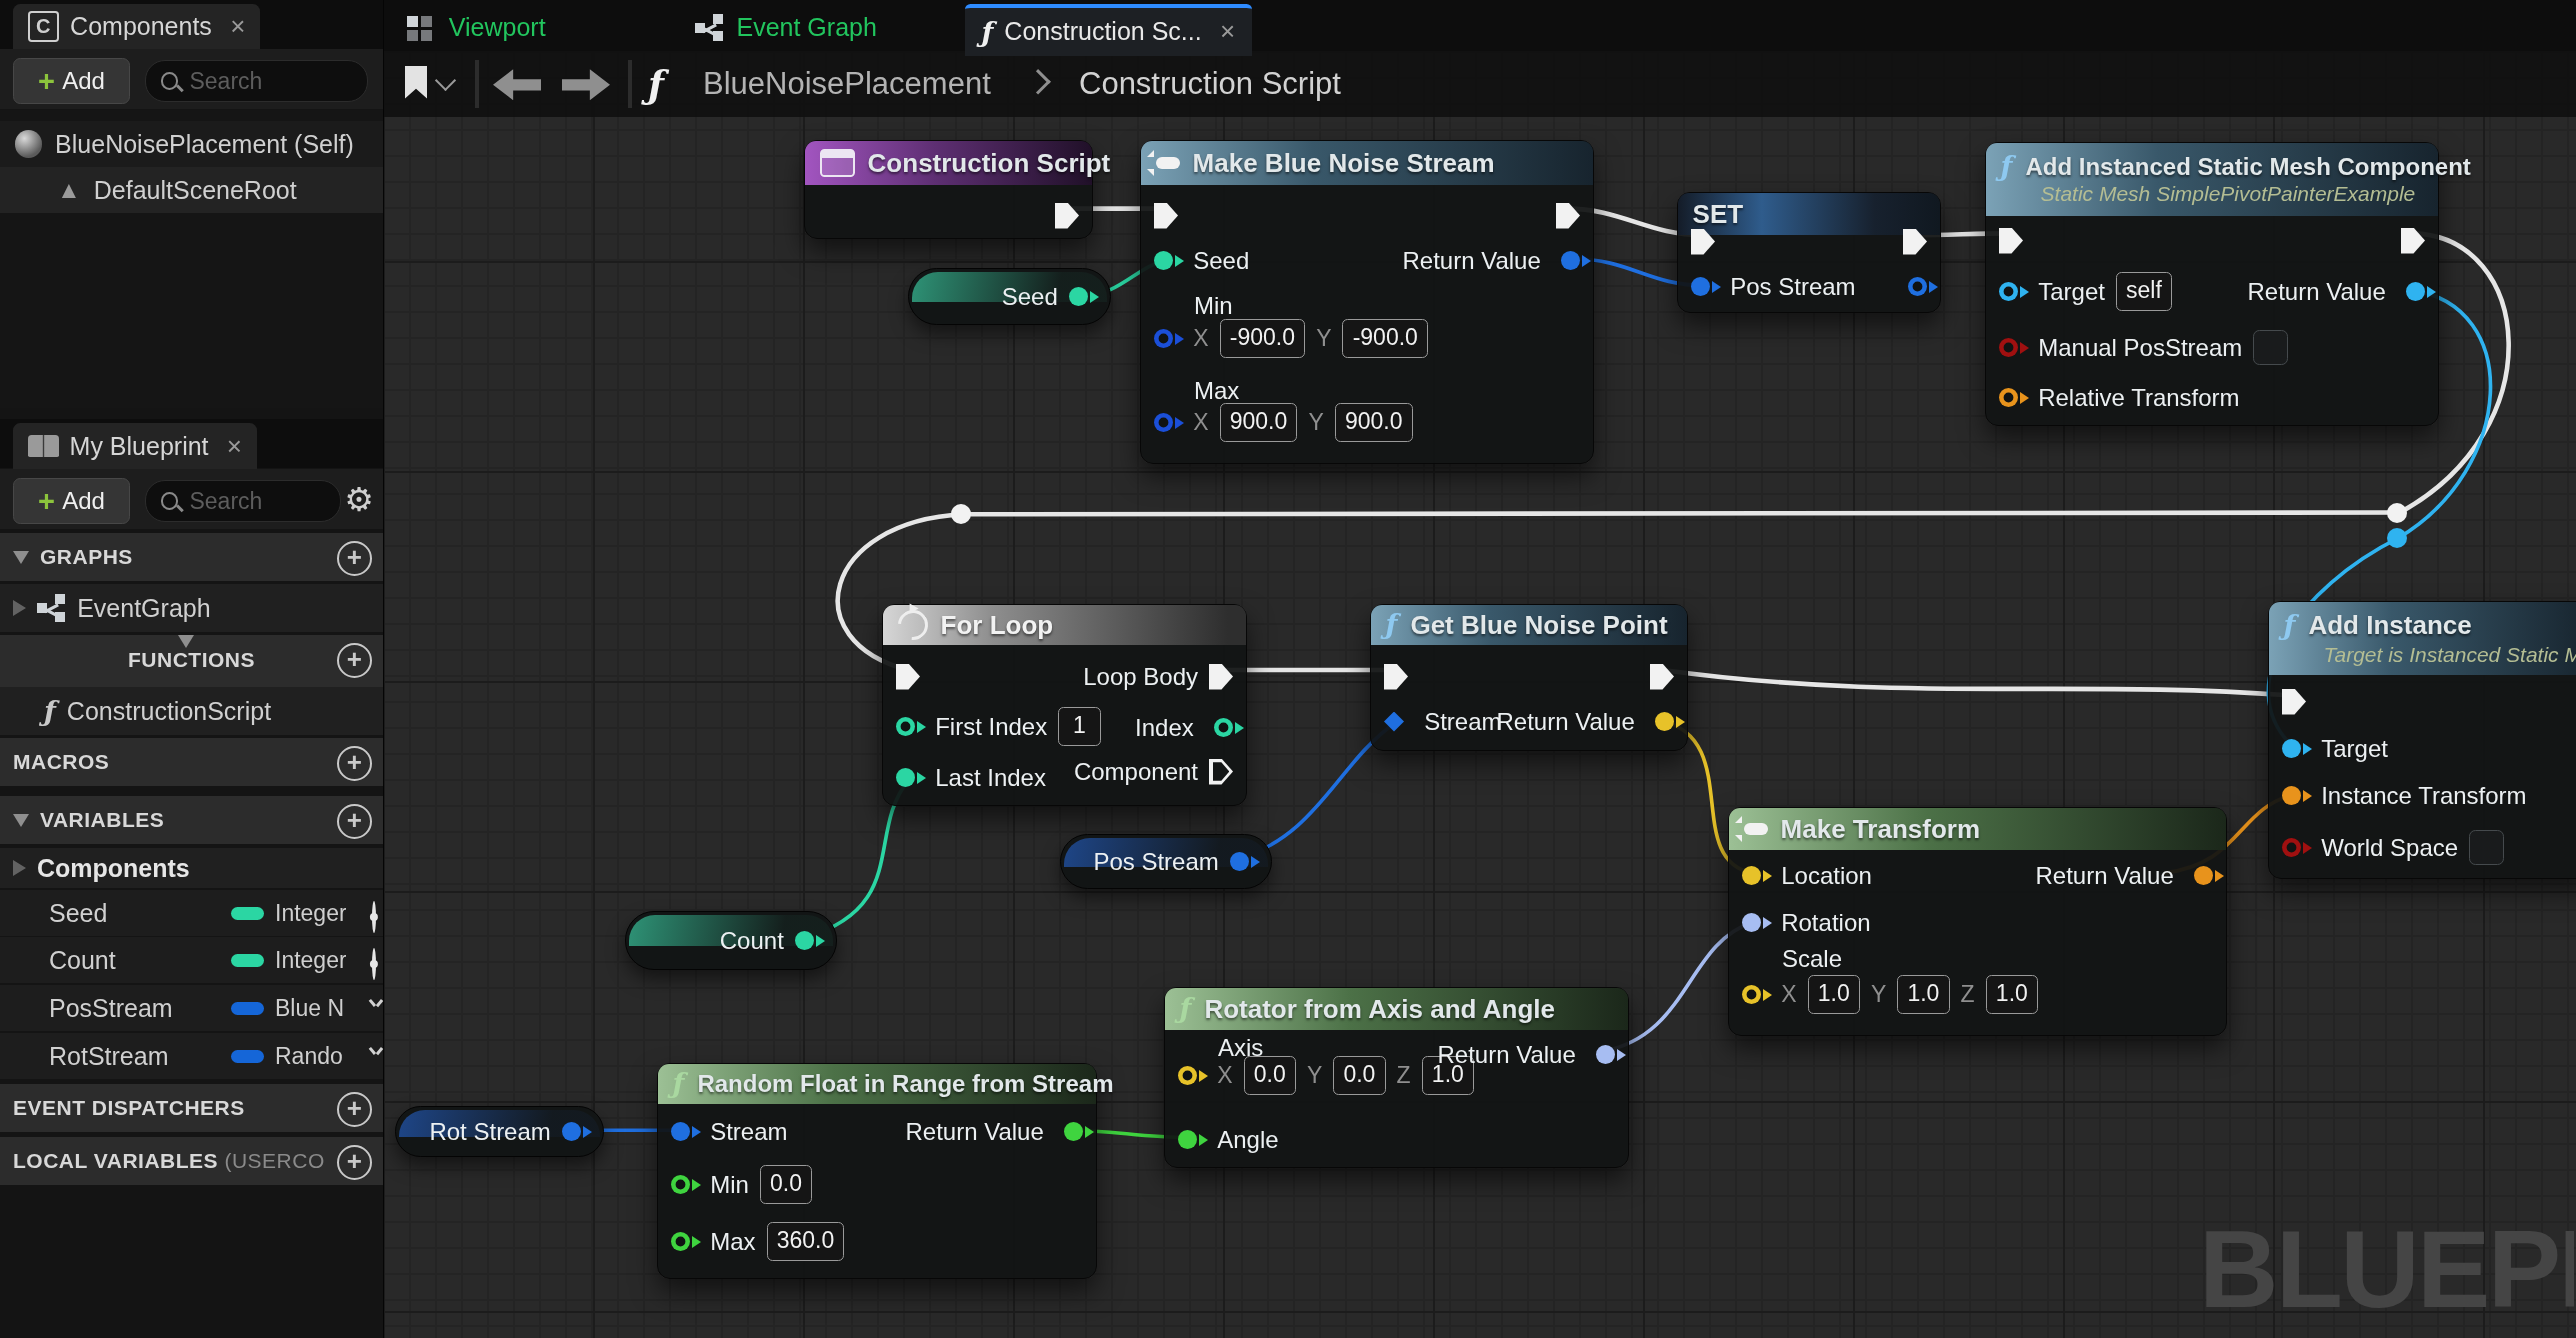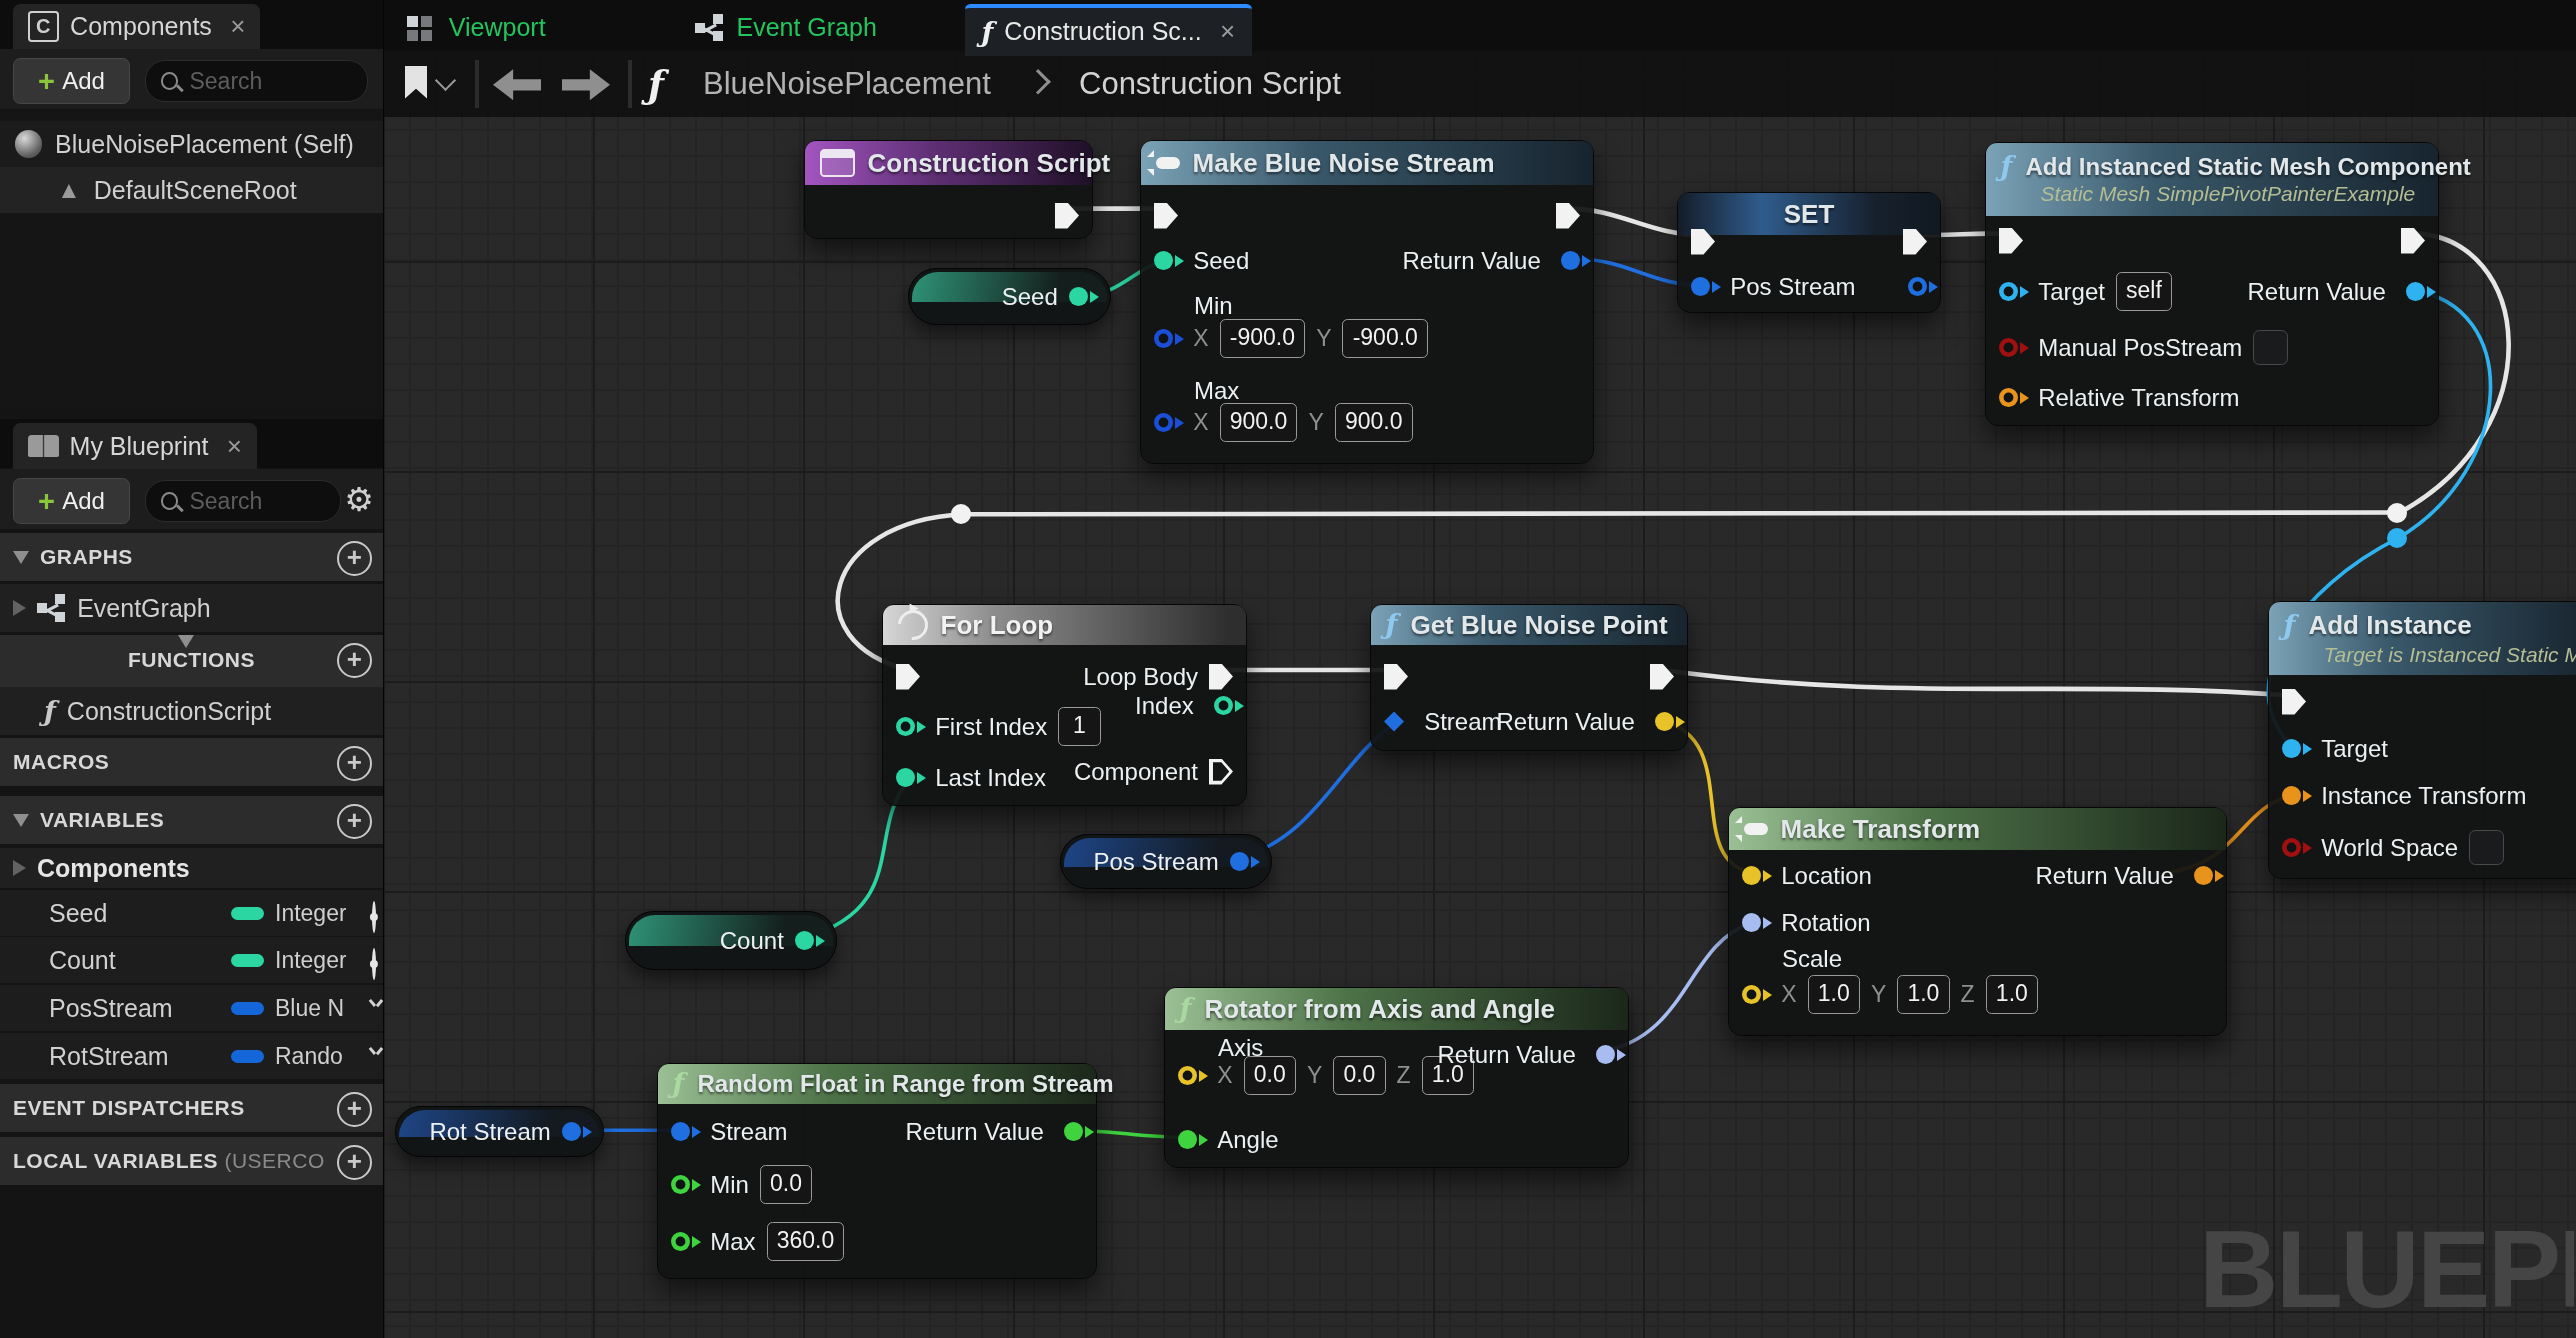--- a/index.html
+++ b/index.html
@@ -96,21 +96,21 @@
   .nhead{position:absolute;left:0;right:0;top:0;height:44px;border-radius:11px 11px 0 0;
         display:flex;align-items:center;gap:13px;padding:0 14.6px;box-sizing:border-box;}
   .nhead.tall{height:73px;flex-direction:column;align-items:flex-start;justify-content:center;gap:1.8px;}
   .hrow{display:flex;align-items:center;gap:13px;}
   .ntitle{font-weight:bold;font-size:26px;color:#e2e8ea;text-shadow:0 1.8px 2.7px rgba(0,0,0,.55);white-space:nowrap;}
   .nsub{font-style:italic;font-size:21px;color:#b4bd93;white-space:nowrap;}
   .hdr-blue{background:linear-gradient(90deg,#7ba2b6 0%,#39586a 38%,#17242e 100%);}
   .hdr-purple{background:linear-gradient(90deg,#a255c0 0%,#5e2f73 45%,#201028 100%);}
   .hdr-green{background:linear-gradient(90deg,#9cc095 0%,#4c7147 40%,#1b271a 100%);}
   .hdr-gray{background:linear-gradient(90deg,#d6d6d6 0%,#8e8e8e 30%,#2e2e2e 95%);}
-  .hdr-set{background:linear-gradient(90deg,#141c28 0%,#2f5c8c 32%,#17212e 75%,#101820 100%);justify-content:center;}
+  .hdr-set{background:linear-gradient(90deg,#141c28 0%,#2f5c8c 32%,#17212e 75%,#101820 100%);}
   .prow{position:absolute;display:flex;align-items:center;gap:11px;height:37px;}
   .prow.l{left:13px;}
   .prow.r{right:13px;flex-direction:row-reverse;}
   .pl{font-size:24px;color:#ecf0f2;white-space:nowrap;}
   .epin{position:relative;width:24px;height:26px;background:#f2f2f2;flex:none;
         clip-path:polygon(0 0,52% 0,100% 50%,52% 100%,0 100%);}
   .epin .inner{position:absolute;left:3.7px;top:3.7px;right:3.7px;bottom:3.7px;background:#141616;
         clip-path:polygon(0 0,52% 0,100% 50%,52% 100%,0 100%);}
   .dpin{position:relative;width:19px;height:19px;border-radius:50%;background:var(--c);flex:none;margin-right:9.2px;}
   .dpin::after{content:'';position:absolute;left:21px;top:3.7px;width:0;height:0;
@@ -453,21 +453,21 @@
       </div>
     <div class="prow r" style="top:53px;">
       <span class="epin"></span>
         <span class="pl">Loop Body</span>
     </div>
     <div class="prow l" style="top:103px;">
       <span class="dpin hollow" style="--c:#2bd6a3;"></span>
         <span class="pl">First Index</span>
       <span class="vbox">1</span>
     </div>
-    <div class="prow r" style="top:82px;margin-left:21px;">
+    <div class="prow r" style="top:104px;margin-left:21px;">
       <span class="dpin hollow" style="--c:#2bd6a3;margin:0 0 0 9.2px;"></span>
         <span class="pl">Index</span>
     </div>
     <div class="prow l" style="top:154px;">
       <span class="dpin" style="--c:#2bd6a3;"></span>
         <span class="pl">Last Index</span>
     </div>
     <div class="prow r" style="top:148px;">
       <span class="epin">
           <span class="inner"></span>

